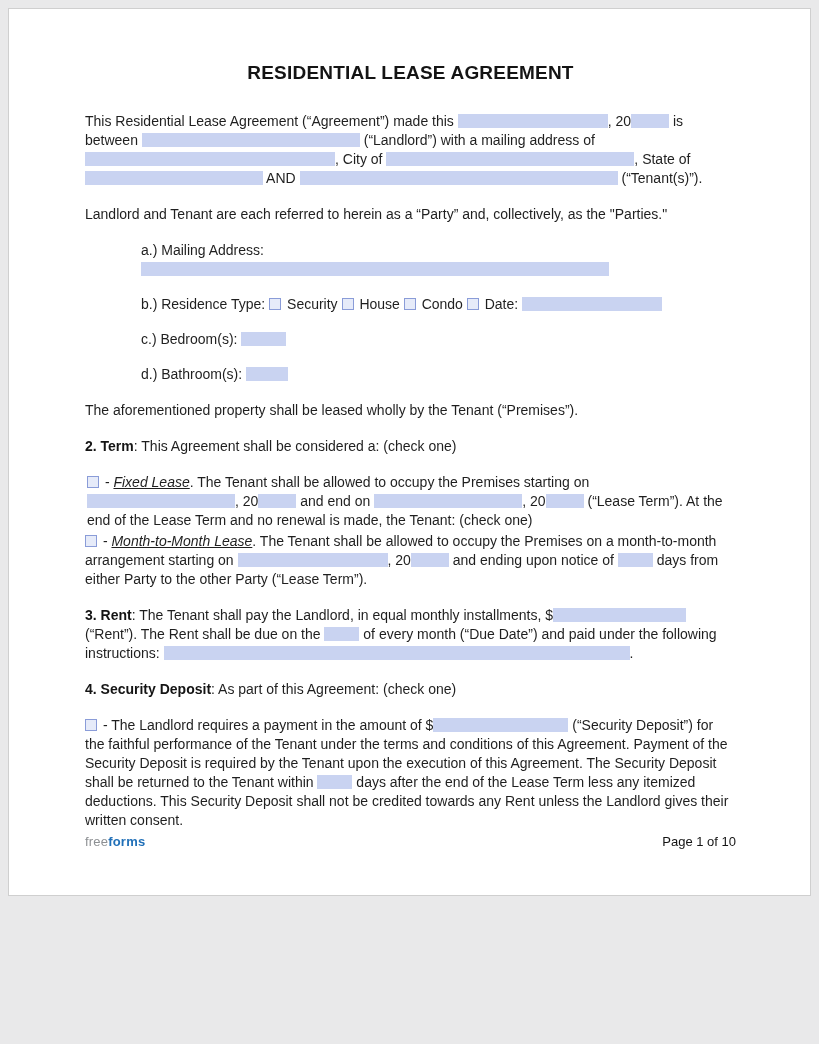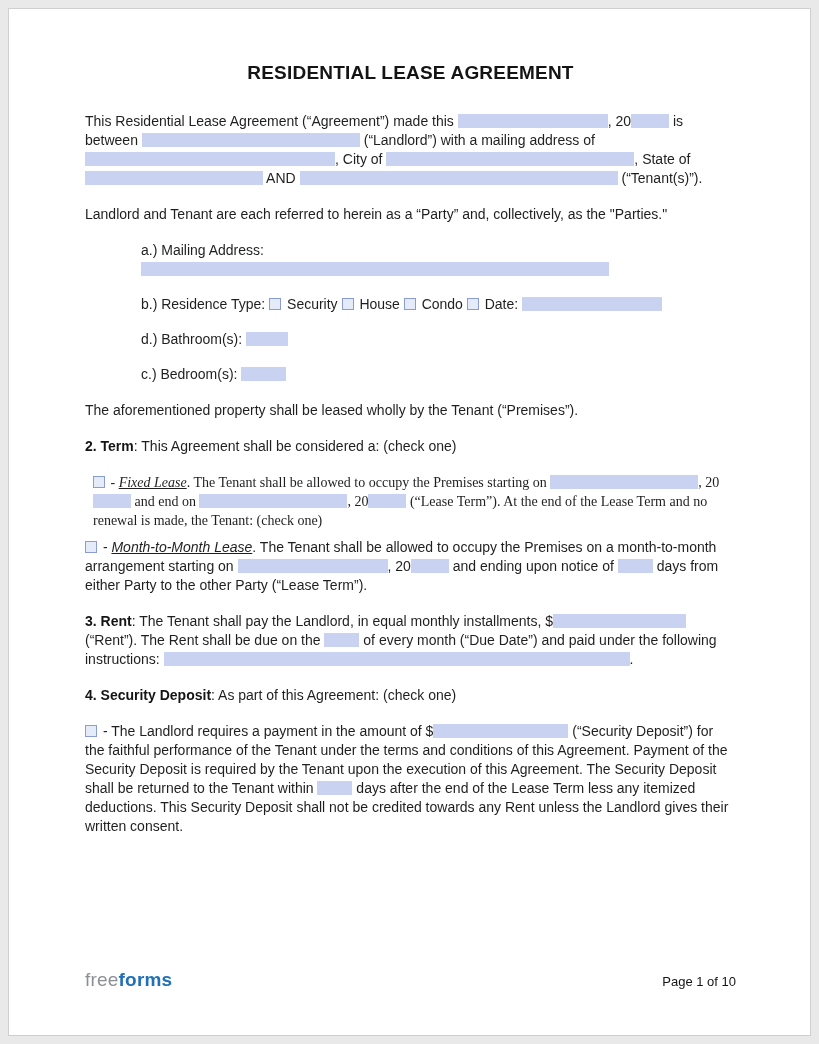--- a/index.html
+++ b/index.html
@@ -1,67 +1,67 @@
 <!DOCTYPE html>
 <html><head>
 <meta charset="utf-8">
 <style>
   * { margin:0; padding:0; box-sizing:border-box; }
   html,body { background:#e9e9ea; }
   body { font-family:"Liberation Sans", sans-serif; color:#1f1f1f; }
   .page {
-    width:803px; height:1028px; margin:8px auto; background:#ffffff;
+    width:803px; height:888px; margin:8px auto; background:#ffffff;
     border:1px solid #cfcfcf; position:relative; overflow:hidden;
     padding:54px 74px 0 76px; font-size:14px; line-height:19px;
   }
   .title {
     font-size:19px; font-weight:bold; text-align:center; color:#141414;
     letter-spacing:0.2px; margin:0 0 30px;
   }
   .para { margin:0 0 17px; }
-  .tight { margin:8px;font-family:Liberation Serif, serif; }
+  .tight { margin:2px; }
   .blank {
     display:inline-block; background:#c9d3f1; height:14px; vertical-align:-2px;
   }
   .cb {
     display:inline-block; width:12px; height:12px; background:#e6ebf9;
     border:1px solid #8a9cd8; vertical-align:-1px; margin-right:2px;
   }
   b.lbl { font-weight:bold; color:#141414; }
   .lease-name { font-style:italic; text-decoration:underline; }
   .indent1 { margin-left:40px; margin-bottom:17px; }
   .indent2 { margin-left:48px; margin-bottom:17px; }
   .row { margin:16px; }
   .footer {
     position:absolute; left:76px; right:74px; bottom:44px;
     display:flex; justify-content:space-between; align-items:baseline;
   }
-  .logo { font-size:19px; letter-spacing:0.2px; }
+  .logo { font-size:13px; letter-spacing:0.2px; }
   .logo .free { color:#8d9093; font-weight:normal; }
   .logo .forms { color:#2170b8; font-weight:bold; }
   .pagenum { font-size:13px; color:#141414; }
 </style>
 </head>
 <body>
 
 <div class="page">
 
   <h1 class="title">RESIDENTIAL LEASE AGREEMENT</h1>
 
   <p class="para"><span>This Residential Lease Agreement (“Agreement”) made this </span><span class="blank" style="width:150px"></span><span>, 20</span><span class="blank" style="width:38px"></span><span> is between </span><span class="blank" style="width:218px"></span><span> (“Landlord”) with a mailing address of </span><span class="blank" style="width:250px"></span><span>, City of </span><span class="blank" style="width:248px"></span><span>, State of </span><span class="blank" style="width:178px"></span><span> AND </span><span class="blank" style="width:318px"></span><span> (“Tenant(s)”).</span></p>
 
   <p class="para">Landlord and Tenant are each referred to herein as a “Party” and, collectively, as the "Parties."</p>
 
 
 
   <div class="indent1">
     <div class="row"><span>a.) Mailing Address: </span><span class="blank" style="width:468px"></span></div>
     <div class="row"><span>b.) Residence Type: </span><span class="cb"></span><span> Security </span><span class="cb"></span><span> House </span><span class="cb"></span><span> Condo </span><span class="cb"></span><span> Date: </span><span class="blank" style="width:140px"></span></div>
+    <div class="row"><span>c.) Bedroom(s): </span><span class="blank" style="width:45px"></span></div>
     <div class="row"><span>d.) Bathroom(s): </span><span class="blank" style="width:42px"></span></div>
-    <div class="row"><span>c.) Bedroom(s): </span><span class="blank" style="width:45px"></span></div>
   </div>
 
   <p class="para">The aforementioned property shall be leased wholly by the Tenant (“Premises”).</p>
 
   <p class="para"><b class="lbl">2. Term</b><span>: This Agreement shall be considered a: (check one)</span></p>
 
   <p class="tight"><span class="cb"></span><span> - </span><span class="lease-name">Fixed Lease</span><span>. The Tenant shall be allowed to occupy the Premises starting on </span><span class="blank" style="width:148px"></span><span>, 20</span><span class="blank" style="width:38px"></span><span> and end on </span><span class="blank" style="width:148px"></span><span>, 20</span><span class="blank" style="width:38px"></span><span> (“Lease Term”). At the end of the Lease Term and no renewal is made, the Tenant: (check one)</span></p>
 
 
   <p class="para"><span class="cb"></span><span> - </span><span class="lease-name">Month-to-Month Lease</span><span>. The Tenant shall be allowed to occupy the Premises on a month-to-month arrangement starting on </span><span class="blank" style="width:150px"></span><span>, 20</span><span class="blank" style="width:38px"></span><span> and ending upon notice of </span><span class="blank" style="width:35px"></span><span> days from either Party to the other Party (“Lease Term”).</span></p>

